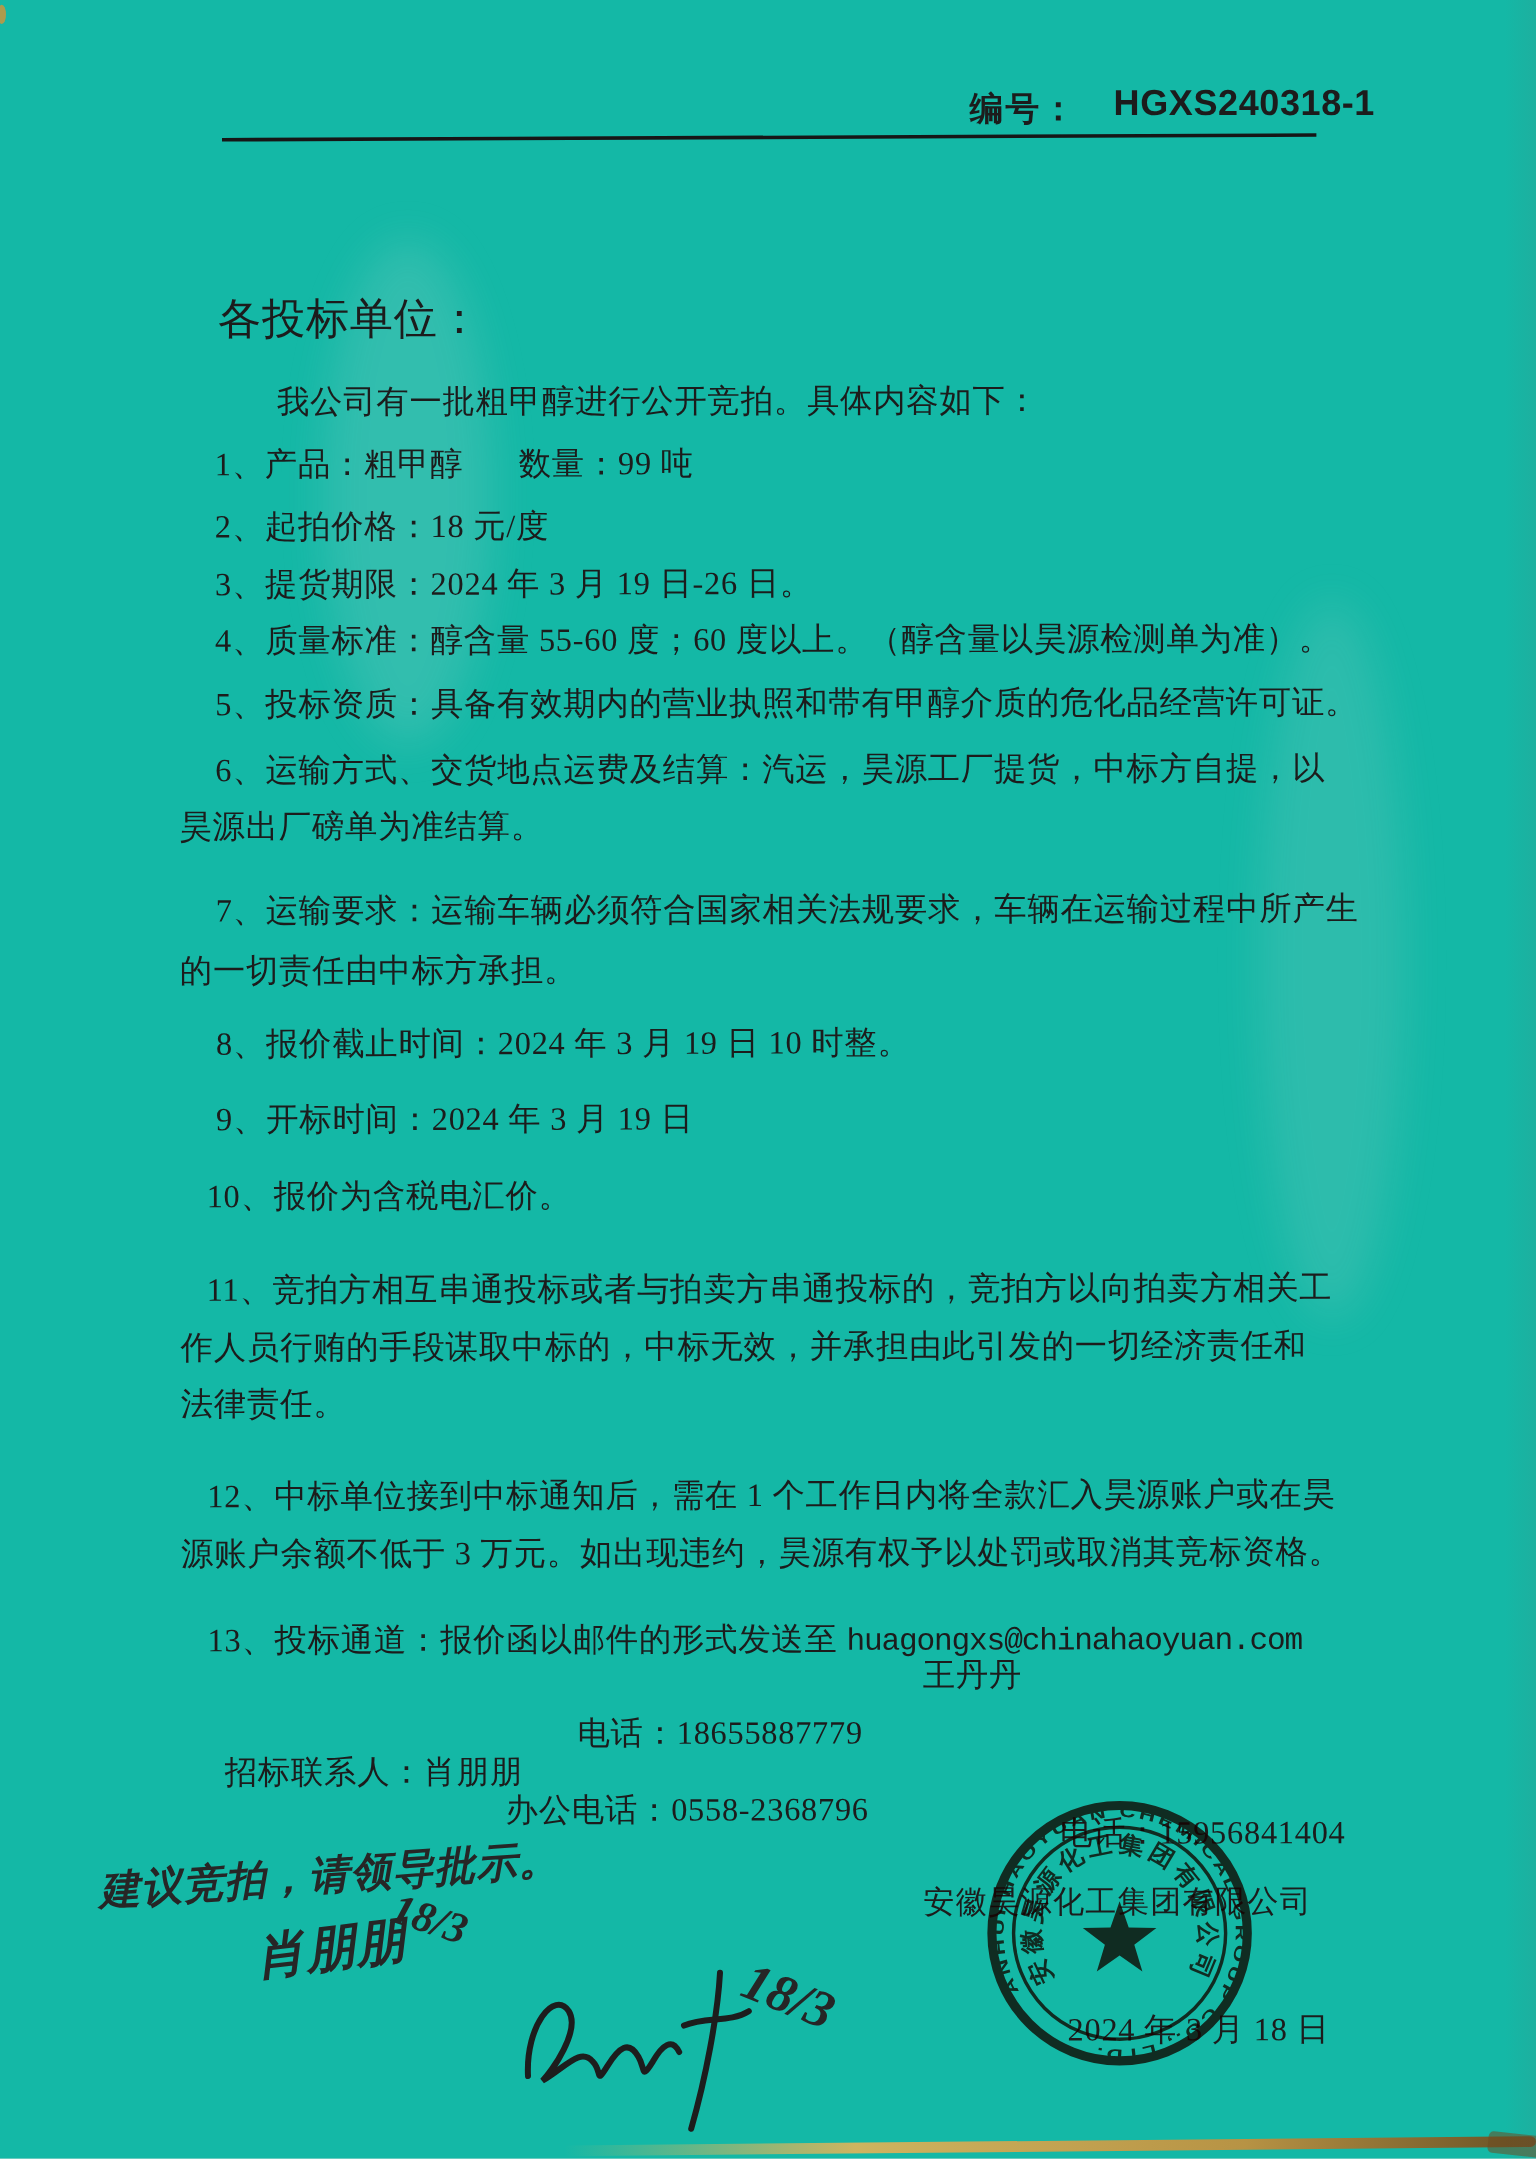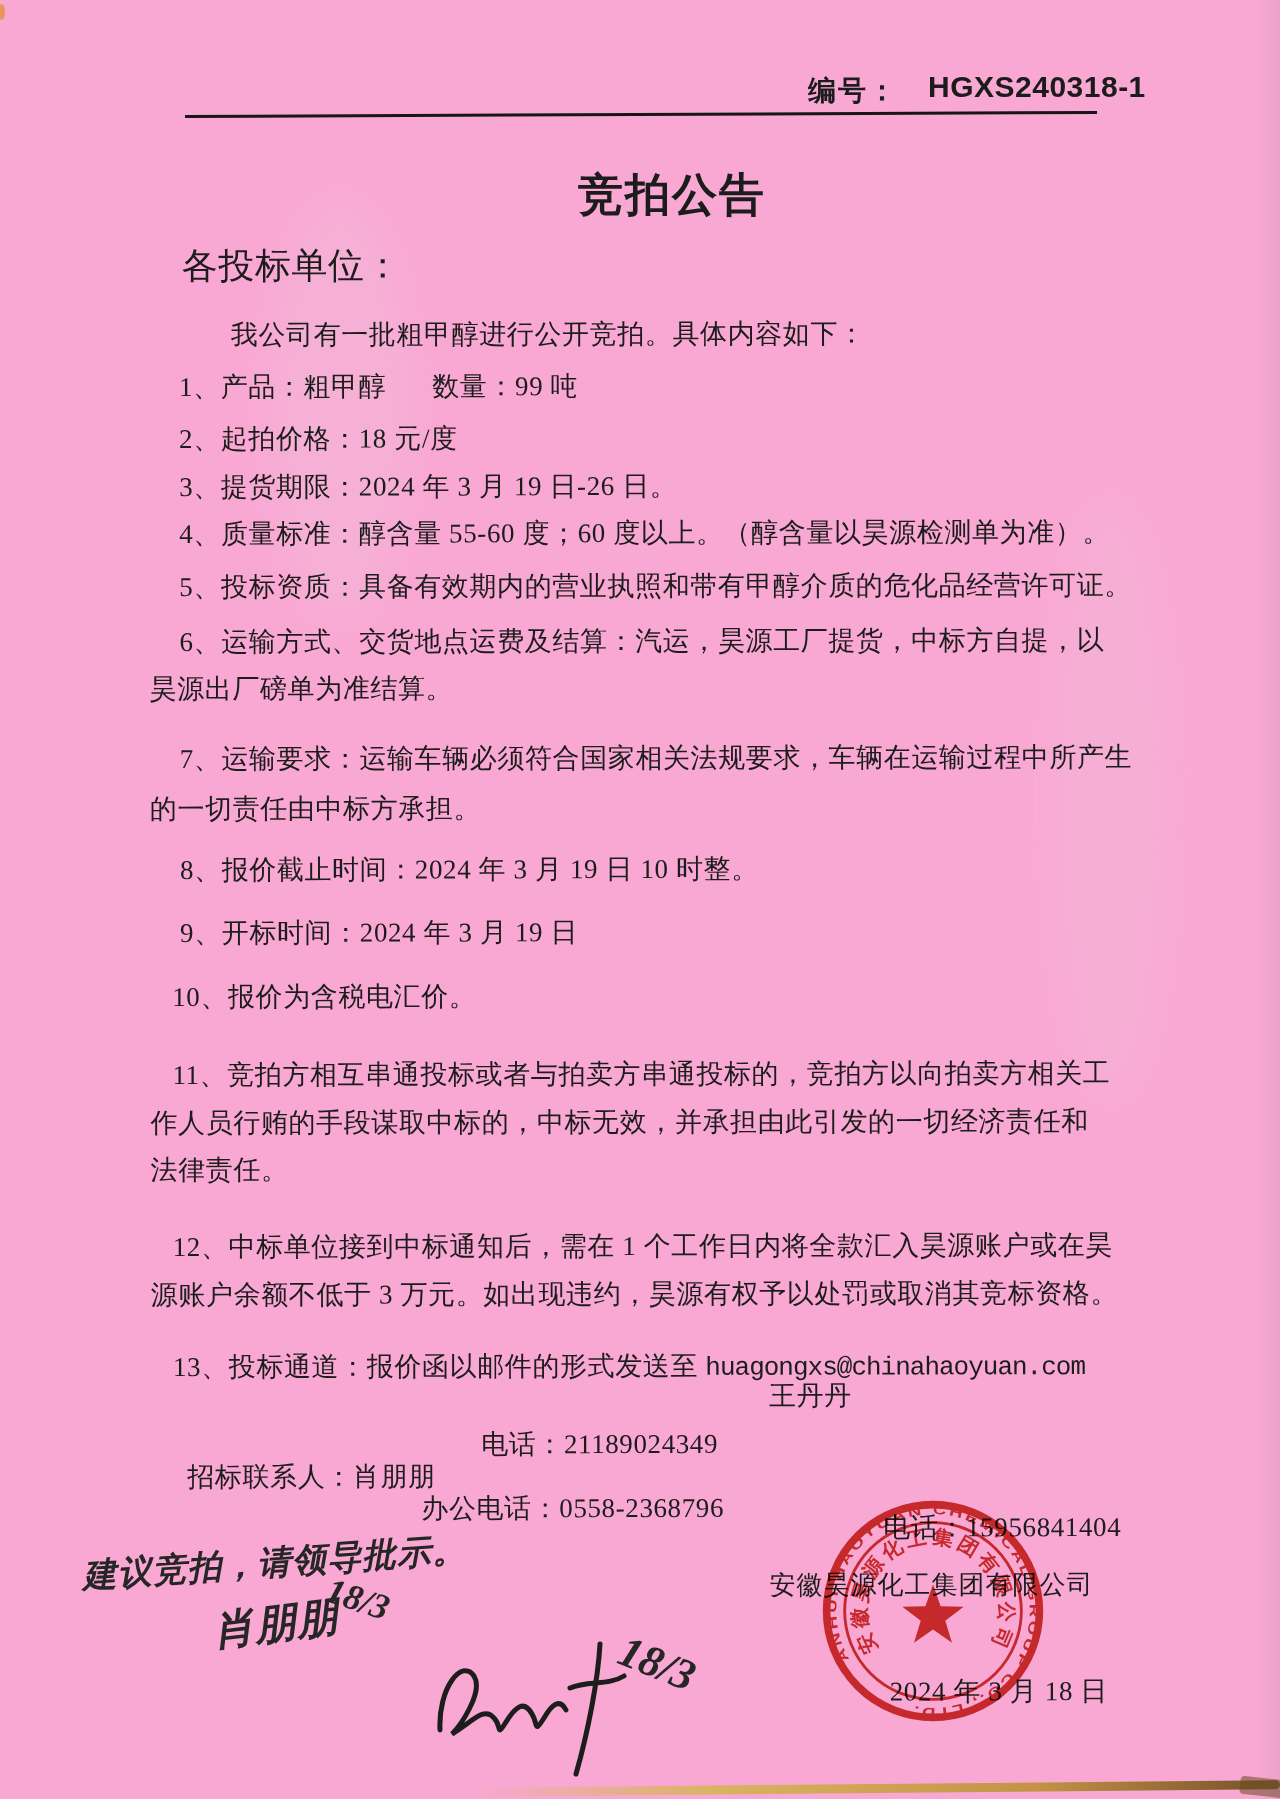--- a/index.html
+++ b/index.html
@@ -1,18 +1,18 @@
 <!DOCTYPE html>
 <html><head>
 <meta charset="utf-8">
 <style>
   html,body{margin:0;padding:0;background:#e8e8e8;}
   .page{
     position:relative;width:1280px;height:1799px;margin:0 auto;
-    background:#f9a8d4;overflow:hidden;
+    background:#14b8a6;overflow:hidden;
     font-family:"Liberation Serif","DejaVu Serif",serif;color:#1c1c1c;
   }
   .abs{position:absolute;white-space:nowrap;}
   .bodyline{font-size:27px;letter-spacing:.6px;line-height:1.2;}
   .doc-no-label{font-size:28px;font-weight:700;letter-spacing:2px;}
   .doc-no{font-family:"Liberation Sans","DejaVu Sans",sans-serif;font-size:30px;font-weight:700;letter-spacing:.5px;}
   .rule{height:3px;background:#161616;transform:rotate(-.25deg);}
   .title{font-size:45px;font-weight:700;letter-spacing:2px;}
   .mono-email{font-family:"Liberation Mono","DejaVu Sans Mono",monospace;font-size:26px;letter-spacing:-1px;}
   .hand{font-style:italic;font-weight:700;color:#262626;}
@@ -32,21 +32,20 @@
 <div class="page">
 
   <div class="abs blotch" style="left:270px;top:200px;width:140px;height:420px;background:rgba(236,224,228,.14);"></div>
   <div class="abs blotch" style="left:1050px;top:500px;width:120px;height:600px;background:rgba(228,224,218,.12);"></div>
   <div class="abs corner-dot" style="left:-2px;top:4px;width:7px;height:16px;"></div>
 
   <div class="abs doc-no-label" style="left:808px;top:72px;">编号：</div>
   <div class="abs doc-no" style="left:928px;top:70px;">HGXS240318-1</div>
   <div class="abs rule" style="left:185px;top:113px;width:912px;"></div>
 
-  <div class="abs title" style="left:578px;top:165px;">竞拍公告</div>
 
   <div class="bodytilt">
 
     <div class="abs bodyline" style="left:183px;top:244px;font-size:36px;">各投标单位：</div>
     <div class="abs bodyline" style="left:232px;top:318px;">我公司有一批粗甲醇进行公开竞拍。具体内容如下：</div>
 
     <div class="abs bodyline" style="left:180px;top:370px;">
       <span>1、产品：粗甲醇</span><span style="margin-left:46px;">数量：99 吨</span>
     </div>
     <div class="abs bodyline" style="left:180px;top:422px;">2、起拍价格：18 元/度</div>
@@ -65,21 +64,21 @@
     <div class="abs bodyline" style="left:150px;top:1153px;">法律责任。</div>
     <div class="abs bodyline" style="left:172px;top:1230px;">12、中标单位接到中标通知后，需在 1 个工作日内将全款汇入昊源账户或在昊</div>
     <div class="abs bodyline" style="left:150px;top:1278px;">源账户余额不低于 3 万元。如出现违约，昊源有权予以处罚或取消其竞标资格。</div>
     <div class="abs bodyline" style="left:172px;top:1350px;">
       <span>13、投标通道：报价函以邮件的形式发送至 </span><span class="mono-email">huagongxs@chinahaoyuan.com</span>
     </div>
 
     <div class="abs bodyline" style="left:186px;top:1460px;">
       <span>招标联系人：</span><span>肖朋朋</span>
     </div>
-    <div class="abs bodyline" style="left:480px;top:1428px;">电话：21189024349</div>
+    <div class="abs bodyline" style="left:480px;top:1428px;">电话：18655887779</div>
     <div class="abs bodyline" style="left:768px;top:1380px;">王丹丹</div>
     <div class="abs bodyline" style="left:882px;top:1512px;">电话：15956841404</div>
     <div class="abs bodyline" style="left:420px;top:1492px;">办公电话：0558-2368796</div>
 
     <div class="abs bodyline" style="left:768px;top:1570px;font-size:26px;letter-spacing:1px;">安徽昊源化工集团有限公司</div>
     <div class="abs bodyline" style="left:888px;top:1644px;margin-top:32px;">2024 年 3 月 18 日</div>
   </div>
 
   <div class="abs hand" style="left:82px;top:1540px;font-size:34px;transform:rotate(-4deg);letter-spacing:1px;">建议竞拍，请领导批示。</div>
   <div class="abs hand" style="left:212px;top:1596px;font-size:42px;transform:rotate(-7deg);">肖朋朋</div>

